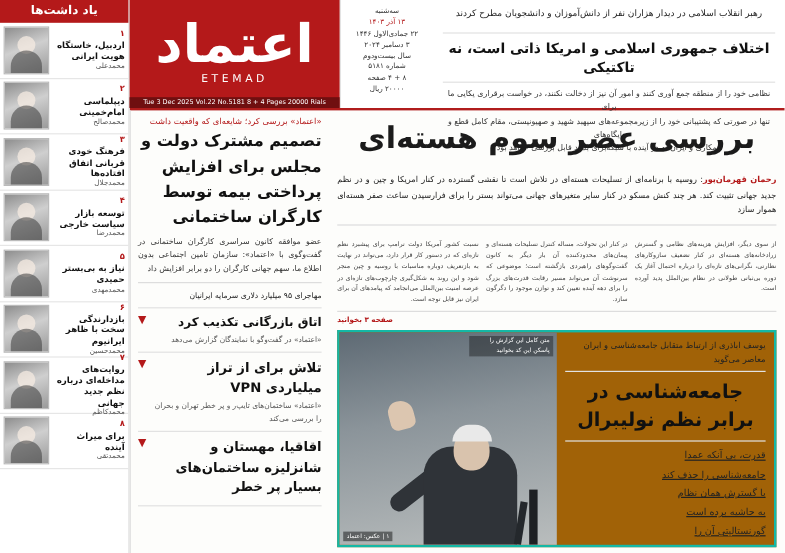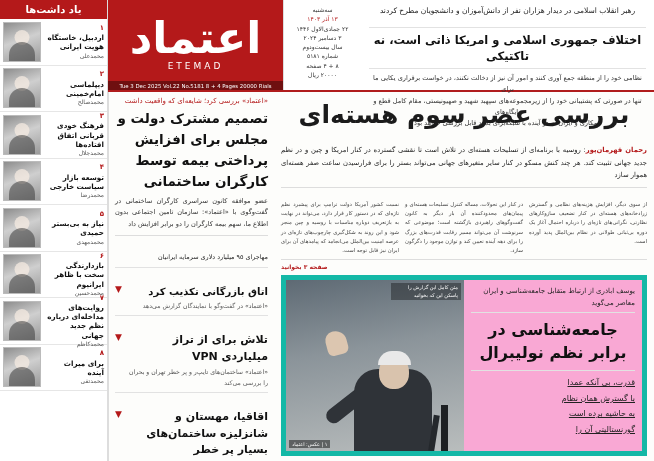--- a/index.html
+++ b/index.html
@@ -191,21 +191,21 @@
   }
 
   
   .briefs {
     width: 166px;
     border-left: 1px solid #ddd;
     padding: 5px 6px;
     direction: rtl;
     display: flex;
     flex-direction: column;
-    gap: 16px;
+    gap: 5px;
   }
   .brief-lead {
     border-bottom: 1px solid #ddd;
     padding-bottom: 5px;
   }
   .brief-kicker { font-size: 7px; color: #b4191a; margin-bottom: 3px; }
   .brief-title {
     font-size: 13.5px;
     font-weight: bold;
     line-height: 1.55;
@@ -298,22 +298,22 @@
     text-align: left;
     font-size: 6px;
     color: #b4191a;
     font-weight: bold;
     margin-top: 3px;
   }
 
   
   .feature {
     margin-top: 5px;
-    border: 5px solid #14b8a6;
-    background: #f9a8d4;
+    border: 2px solid #14b8a6;
+    background: #a16207;
     display: flex;
     flex-direction: row-reverse;
     flex: 1;
     min-height: 0;
   }
   .feature-photo {
     width: 50%;
     background: linear-gradient(170deg,#5e6a74 0%,#8b949a 40%,#b9bdbd 100%);
     position: relative;
     overflow: hidden;
@@ -524,21 +524,21 @@
         </div>
       </div>
     </header>
 
     <div class="body-cols">
 
       <section class="briefs">
         <div class="brief-lead">
           <div class="brief-kicker">«اعتماد» بررسی کرد؛ شایعه‌ای که واقعیت داشت</div>
           <div class="brief-title">تصمیم مشترک دولت و مجلس برای افزایش پرداختی بیمه توسط کارگران ساختمانی</div>
-          <div class="brief-body">عضو موافقه کانون سراسری کارگران ساختمانی در گفت‌وگوی با «اعتماد»: سازمان تامین اجتماعی بدون اطلاع ما، سهم بیمه کارگران را دو برابر افزایش داد</div>
+          <div class="brief-body">عضو موافقه کانون سراسری کارگران ساختمانی در گفت‌وگوی با «اعتماد»: سازمان تامین اجتماعی بدون اطلاع ما، سهم جهانی کارگران را دو برابر افزایش داد</div>
         </div>
 
         <div class="small-note">مهاجرای ۹۵ میلیارد دلاری سرمایه ایرانیان</div>
 
         <div class="brief-item">
           <span class="bullet">▼</span>
           <div class="brief-item-txt">
             <div class="brief-h">اتاق بازرگانی تکذیب کرد</div>
             <div class="brief-sub">«اعتماد» در گفت‌وگو با نمایندگان گزارش می‌دهد</div>
           </div>
@@ -585,20 +585,21 @@
             <div class="fp-mic"></div>
             <div class="fp-mic2"></div>
             <div class="fp-credit">متن کامل این گزارش را پاسکن این کد بخوانید</div>
             <div class="fp-stamp">۱ | عکس: اعتماد</div>
           </div>
           <div class="feature-txt">
             <div class="feature-kicker">یوسف اباذری از ارتباط متقابل جامعه‌شناسی و ایران معاصر می‌گوید</div>
             <div class="feature-title">جامعه‌شناسی در برابر نظم نولیبرال</div>
             <div class="feature-list">
               <div>قدرت، بی آنکه عمدا</div>
+              <div>جامعه‌شناسی را حذف کند</div>
               <div>با گسترش همان نظام</div>
               <div>به حاشیه برده است</div>
               <div>گورنستالیتی آن را</div>
             </div>
           </div>
         </div>
       </section>
     </div>
   </div>
 </div>

